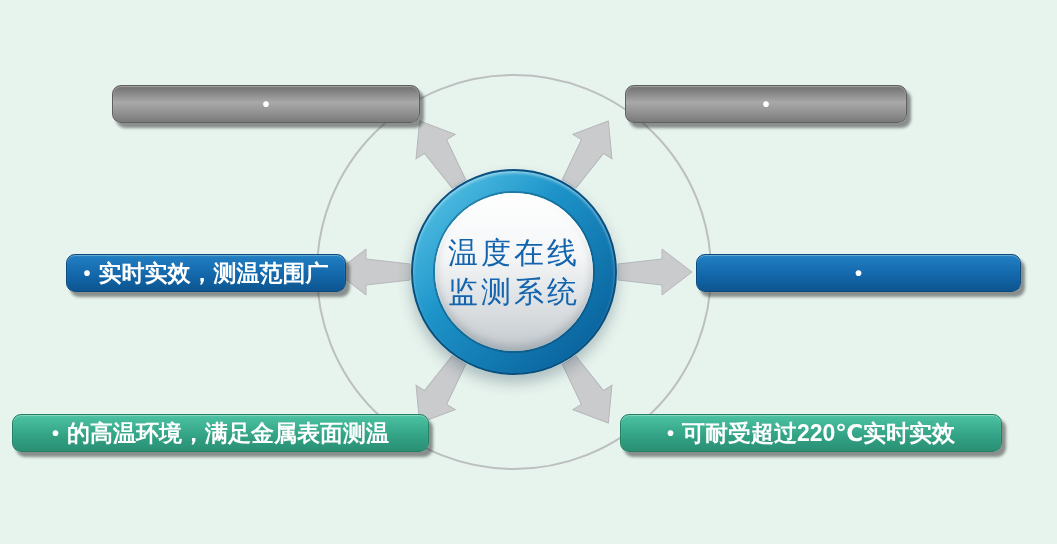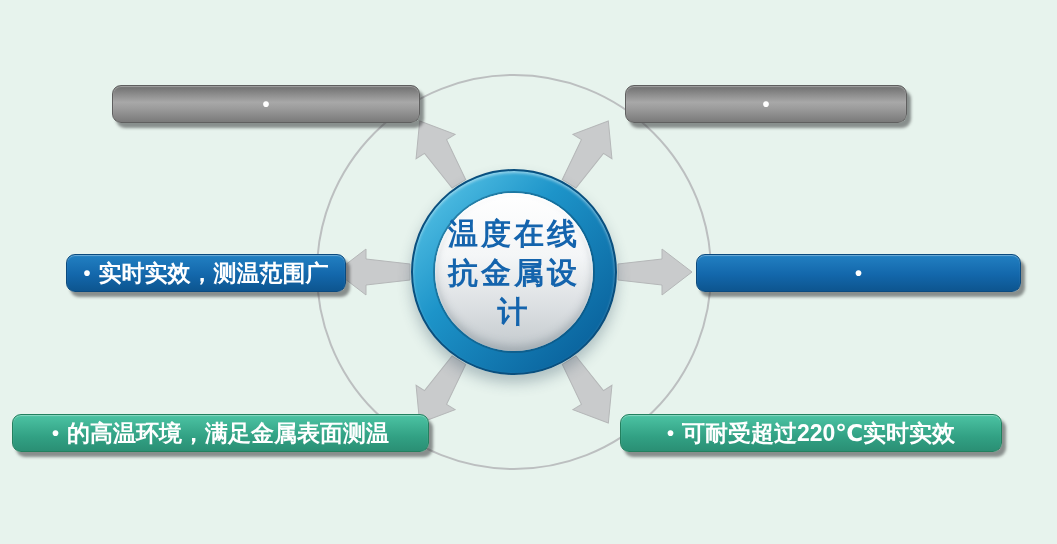--- a/index.html
+++ b/index.html
@@ -63,21 +63,21 @@
   }
   .hub-face{
     width:158px;height:158px;
     border-radius:50%;
     background:linear-gradient(180deg,#ffffff 0%,#f4f6f7 40%,#d9dde0 75%,#c3c9cd 100%);
     box-shadow:0 0 0 2px rgba(12,70,106,0.45), inset 0 2px 3px #ffffff, inset 0 -5px 9px rgba(120,132,142,0.45);
     display:flex;flex-direction:column;align-items:center;justify-content:center;
   }
   .hub-title{
     color:#1464ad;
-    font-weight:bold;
+    font-weight:normal;
     font-size:30px;
     line-height:1.3;
     letter-spacing:3px;
     text-align:center;
   }
 </style>
 </head>
 <body>
 
 <div class="canvas">
@@ -130,18 +130,18 @@
 
   <div class="pill pill-teal pill-6">
     <span class="bullet">•</span>
     <span>可耐受超过220℃实时实效</span>
   </div>
 
   <div class="hub">
     <div class="hub-face">
       <div class="hub-title">
         <div>温度在线</div>
-        <div>抗金属设计</div>
+        <div>监测系统</div>
       </div>
     </div>
   </div>
 
 </div>
 
 </body></html>

